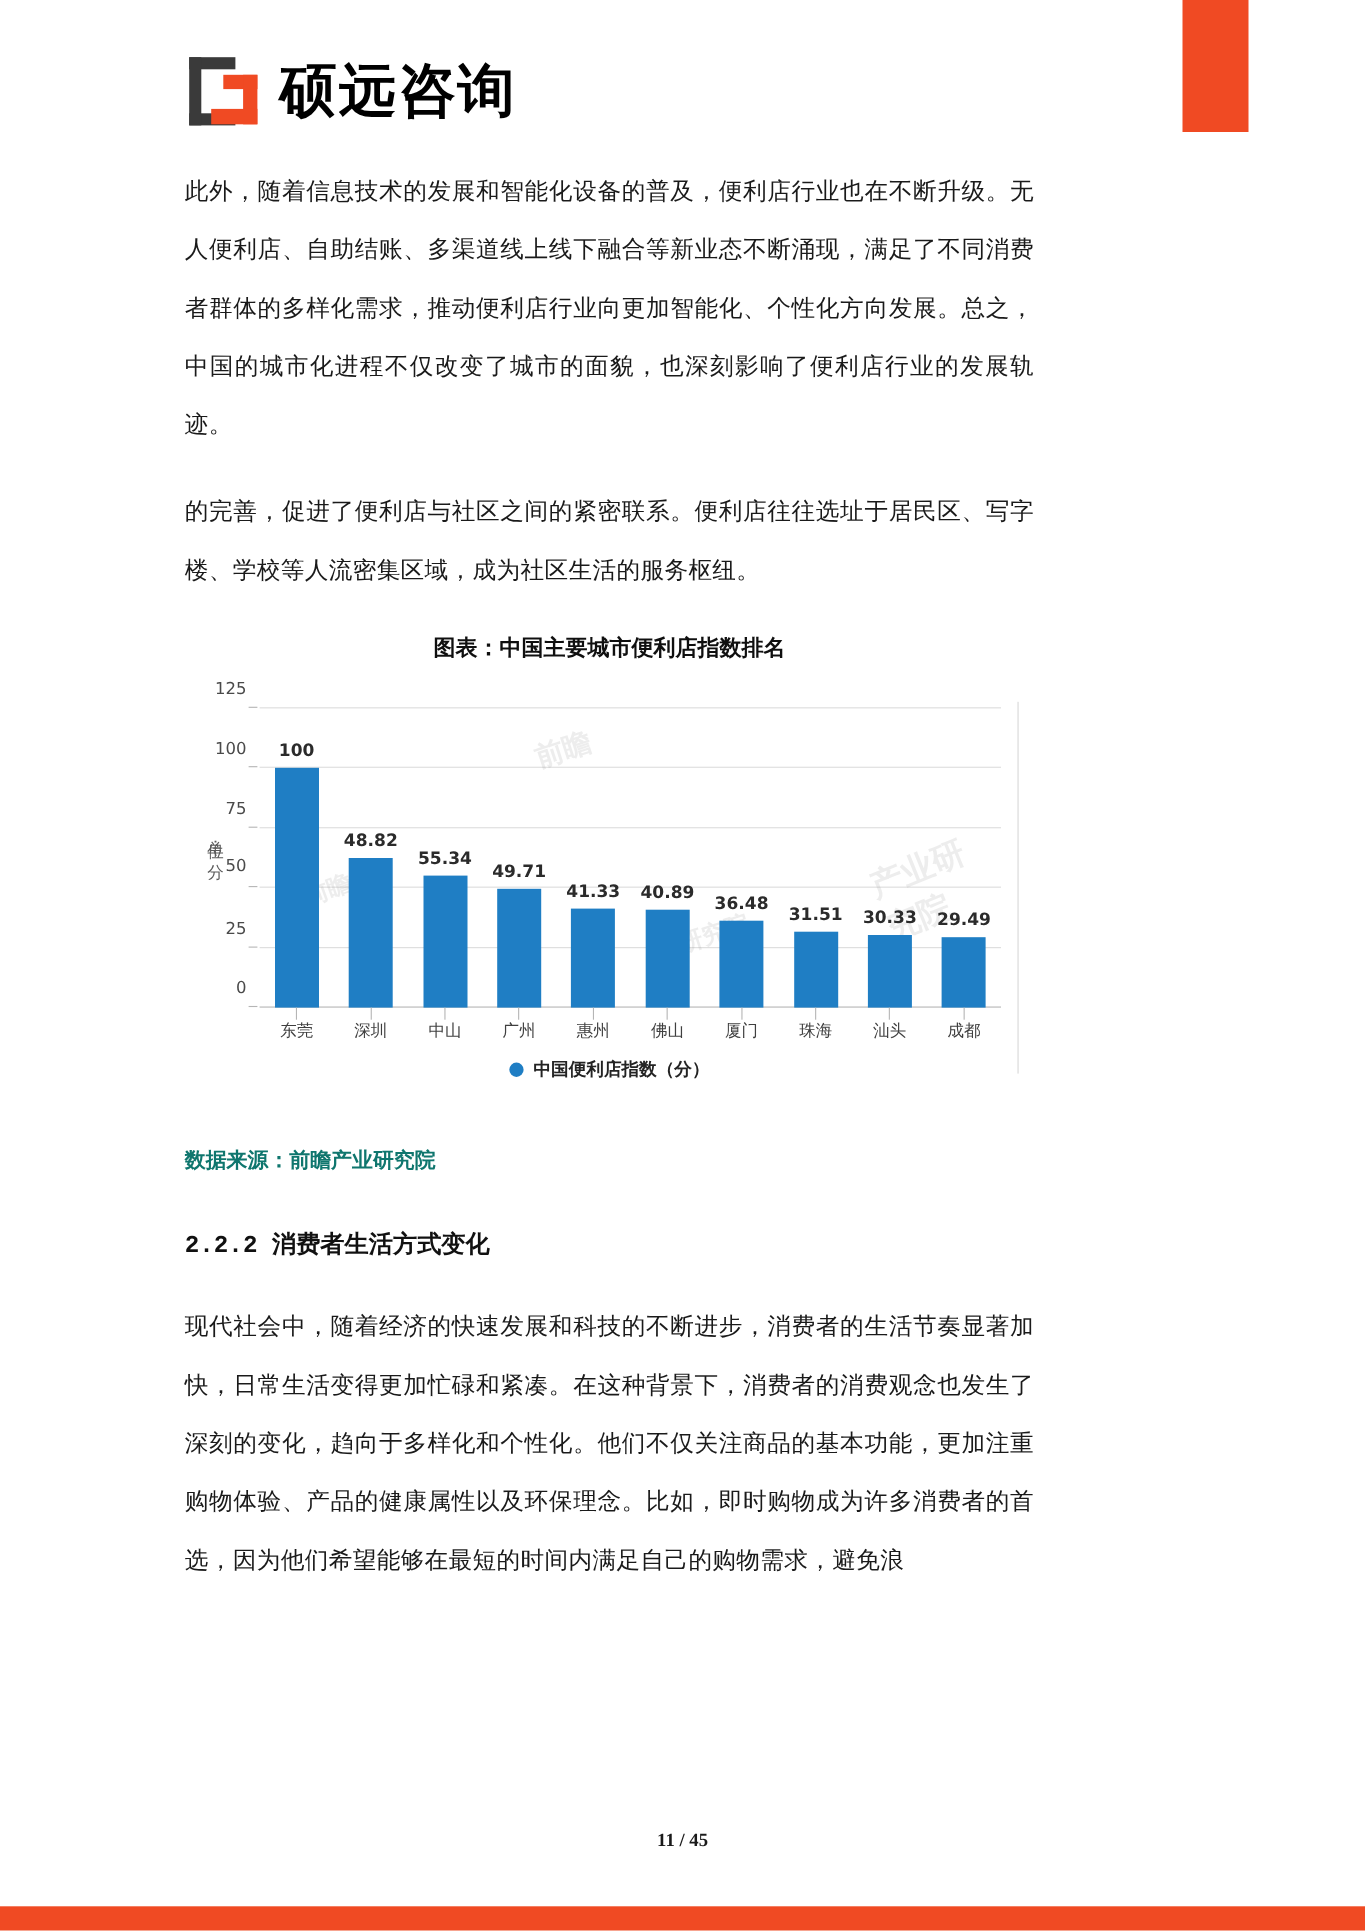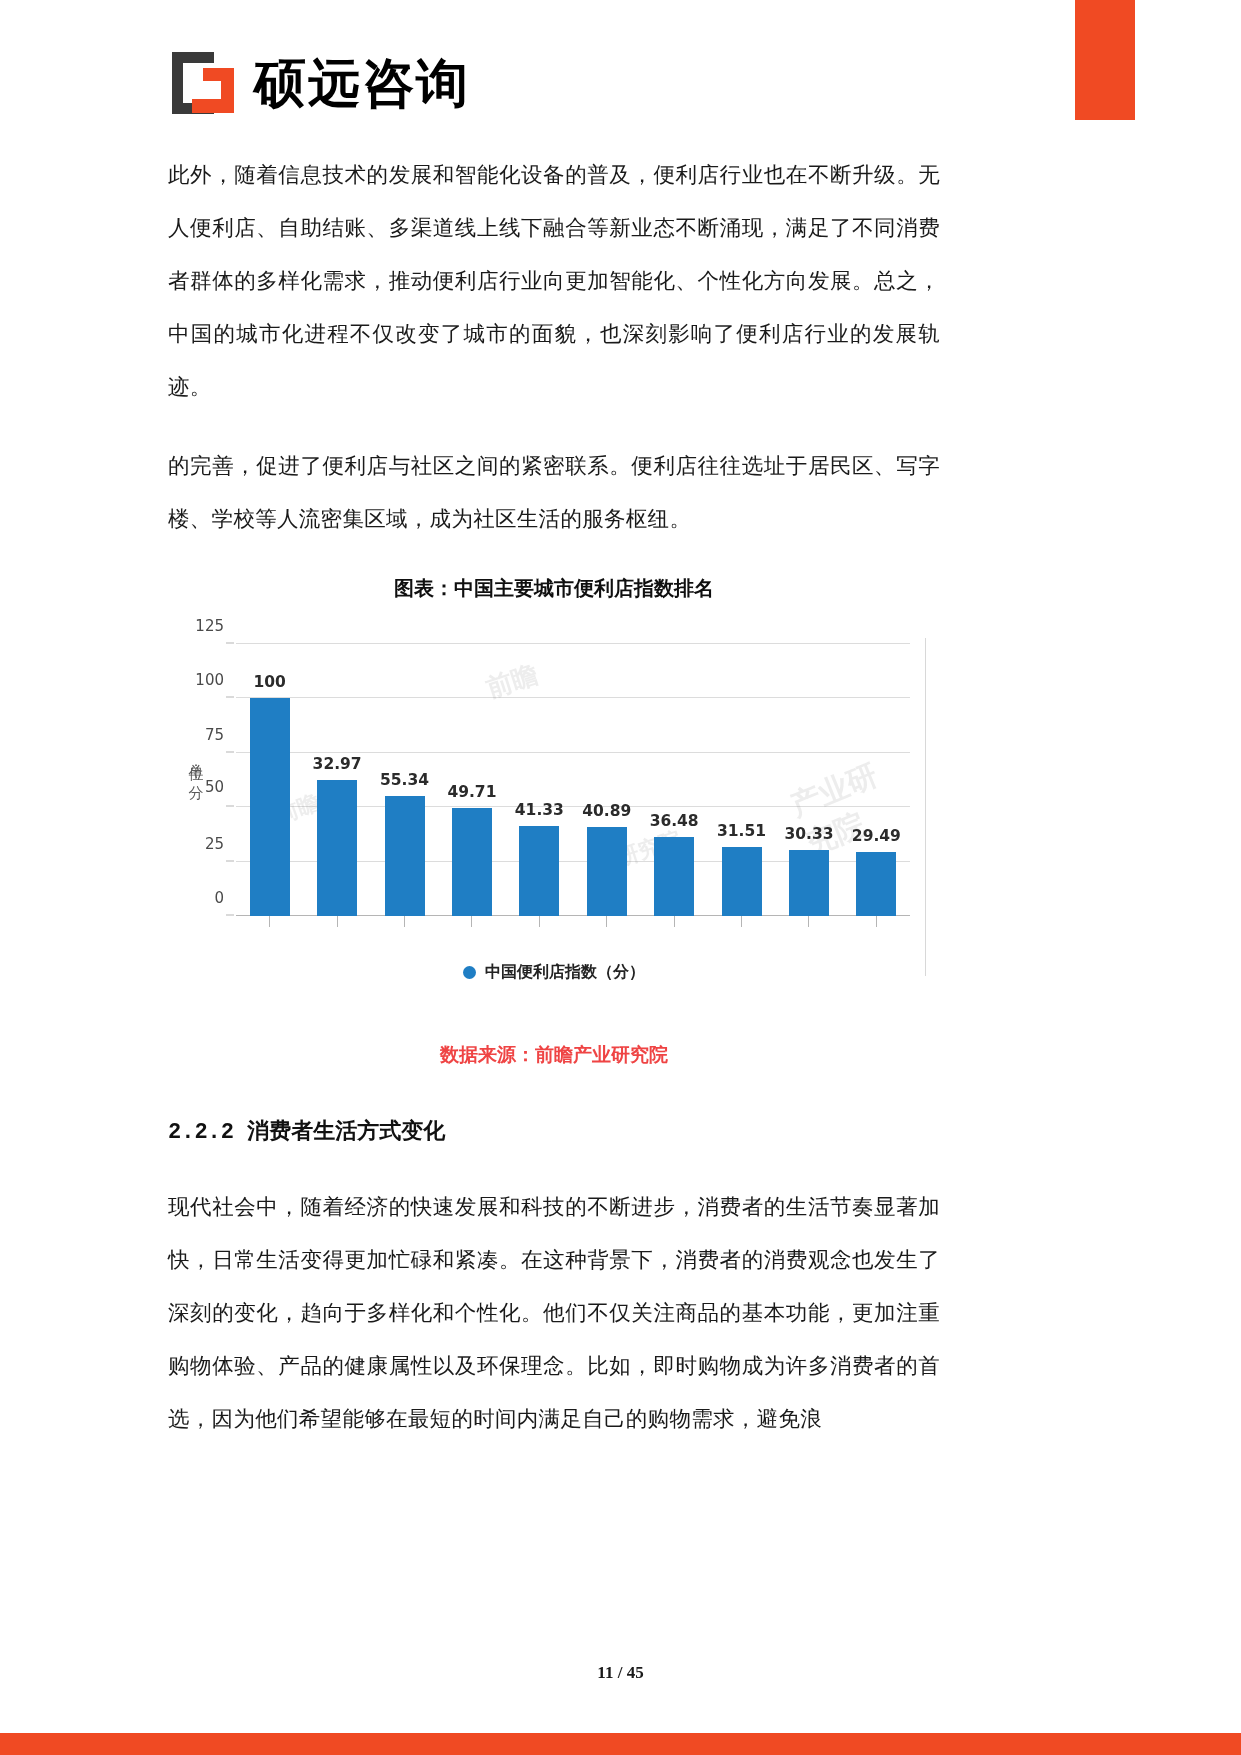--- a/index.html
+++ b/index.html
@@ -270,23 +270,22 @@
   .wm-1 { left: 250px; top: 20px; transform: rotate(-18deg); }
   .wm-2 { left: 560px; top: 120px; transform: rotate(-22deg); font-size: 30px; }
   .wm-3 { left: 40px;  top: 150px; transform: rotate(-20deg); font-size: 22px; }
   .wm-4 { left: 380px; top: 190px; transform: rotate(-18deg); font-size: 22px; }
 
   
   .source-line {
     margin-top: 60px;
     font-size: 19px;
     font-weight: 700;
-    color: #ef4444;
-    font-family: "DejaVu Sans", "Liberation Sans", sans-serif;
-    text-align: center;
+    color: #0f766e;
+    font-family: "DejaVu Sans", "Liberation Sans", sans-serif;
   }
 
   
   h3.section-heading {
     margin: 48px 0 34px 0;
     font-size: 22px;
     font-weight: 700;
     color: #111;
     font-family: Liberation Mono, monospace;
   }
@@ -366,21 +365,21 @@
             <div class="bar-slot">
               <div class="bar-wrap" style="height: 217.6px;">
                 <div class="bar-rect" style="height: 100%; background: rgb(31, 126, 196);"></div>
                 <div class="bar-value">100</div>
                 <div class="xtick-mark"></div>
               </div>
             </div>
             <div class="bar-slot">
               <div class="bar-wrap" style="height: 136.174px;">
                 <div class="bar-rect" style="height: 100%; background: rgb(31, 126, 196);"></div>
-                <div class="bar-value">32.97</div>
+                <div class="bar-value">48.82</div>
                 <div class="xtick-mark"></div>
               </div>
             </div>
             <div class="bar-slot">
               <div class="bar-wrap" style="height: 120.42px;">
                 <div class="bar-rect" style="height: 100%; background: rgb(31, 126, 196);"></div>
                 <div class="bar-value">55.34</div>
                 <div class="xtick-mark"></div>
               </div>
             </div>
@@ -429,20 +428,32 @@
             <div class="bar-slot">
               <div class="bar-wrap" style="height: 64.1702px;">
                 <div class="bar-rect" style="height: 100%; background: rgb(31, 126, 196);"></div>
                 <div class="bar-value">29.49</div>
                 <div class="xtick-mark"></div>
               </div>
             </div>
           </div>
       </div>
 
+      <div class="xlabels" id="xlabels-host">
+          <div class="xlabel">东莞</div>
+          <div class="xlabel">深圳</div>
+          <div class="xlabel">中山</div>
+          <div class="xlabel">广州</div>
+          <div class="xlabel">惠州</div>
+          <div class="xlabel">佛山</div>
+          <div class="xlabel">厦门</div>
+          <div class="xlabel">珠海</div>
+          <div class="xlabel">汕头</div>
+          <div class="xlabel">成都</div>
+        </div>
 
       <div class="legend">
         <span class="legend-dot"></span>
         <span class="legend-label">中国便利店指数（分）</span>
       </div>
     </div>
 
     <div class="source-line">数据来源：前瞻产业研究院</div>
   </div>
 

